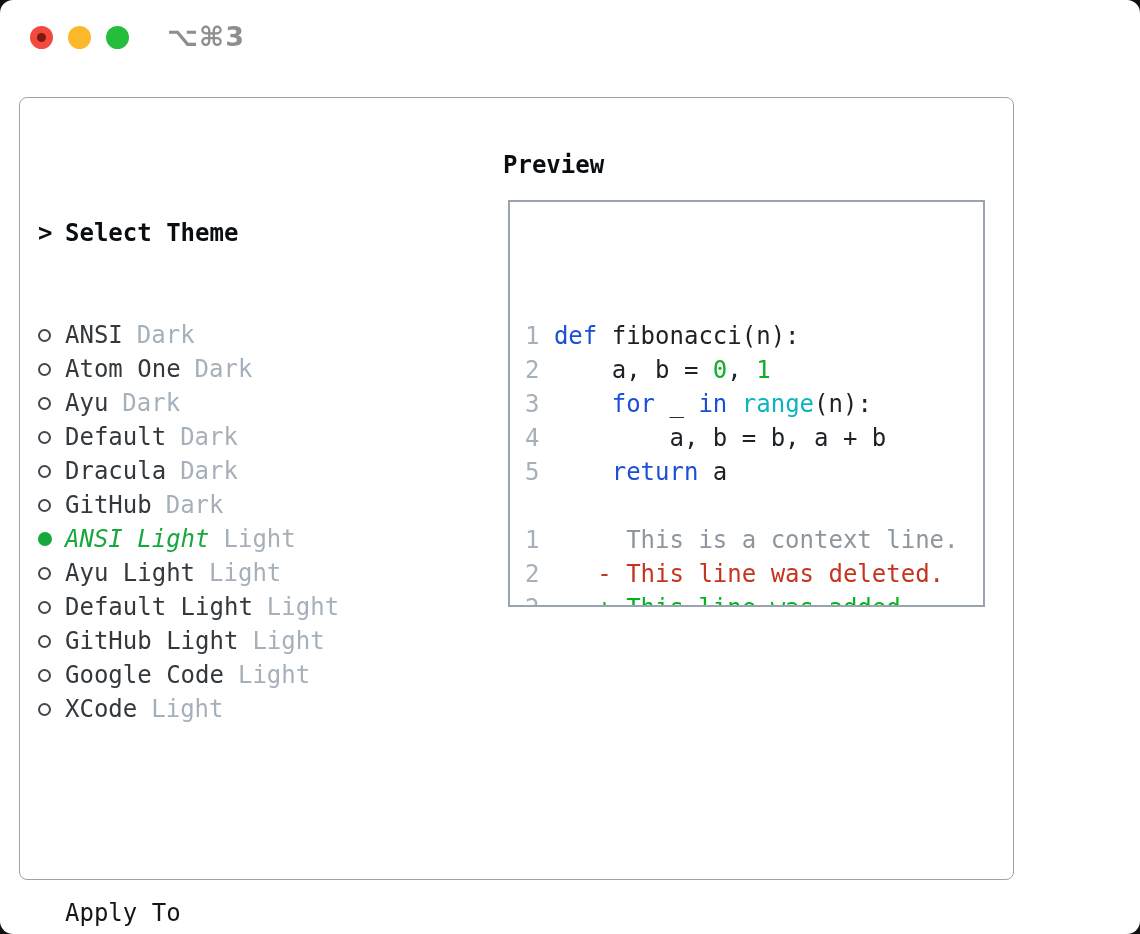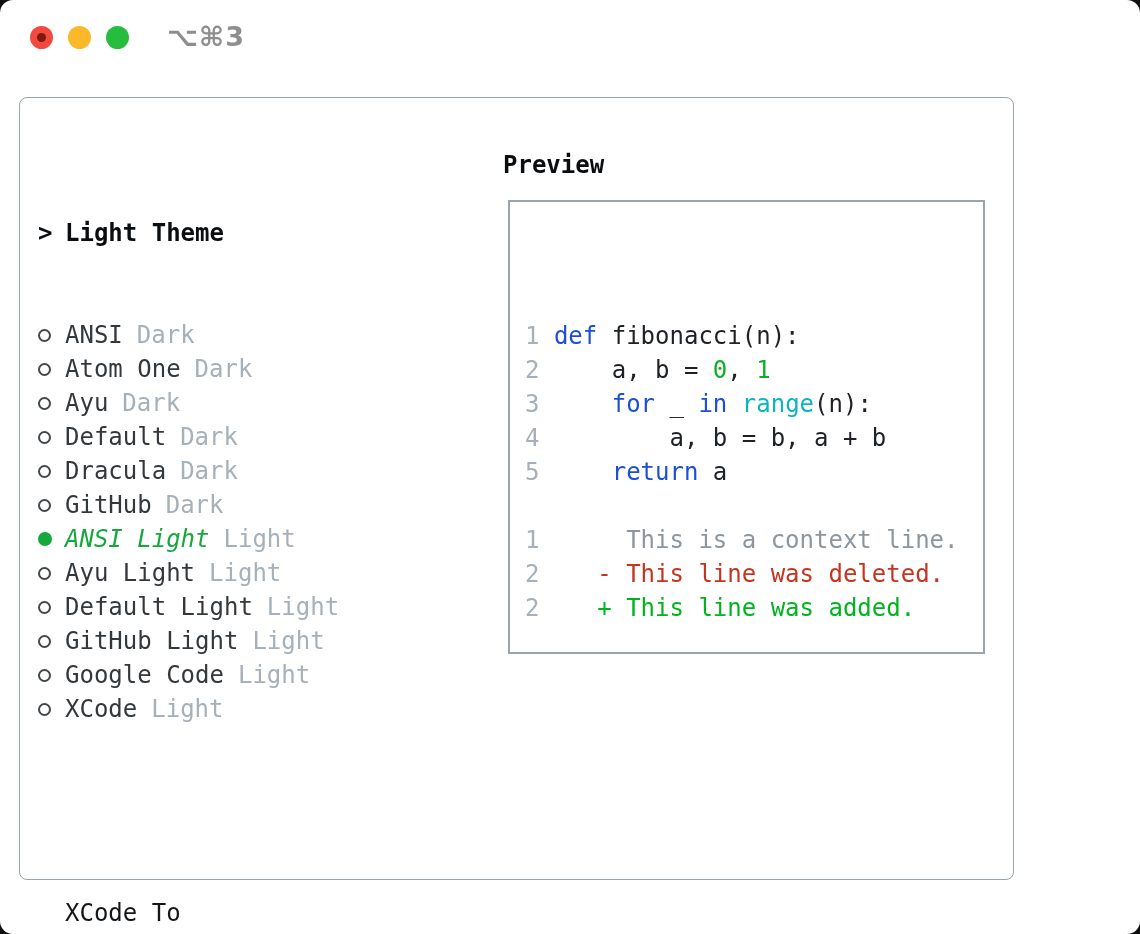--- a/index.html
+++ b/index.html
@@ -46,21 +46,21 @@
   .t-name.green{color:var(--selection-green);font-style:italic;}
   .t-suffix{color:var(--muted-gray);margin-left:14px;}
   .spacer{height:34px;}
   .apply-header{margin-left:27px;color:#14171a;}
   
   .preview-header{
     position:absolute;left:503px;top:148px;font-size:24px;line-height:34px;
     font-weight:bold;color:var(--heading-black);
   }
   .preview-box{
-    position:absolute;left:508px;top:200px;width:477px;height:454px;
+    position:absolute;left:508px;top:200px;width:477px;height:407px;
     border:2px solid var(--border-gray);box-sizing:border-box;
     padding:49px 0 0 15px;font-size:24px;line-height:34px;white-space:pre;overflow:hidden;
   }
   .code-line{height:34px;}
   .c-ln{color:var(--muted-gray);}
   .c-kw{color:var(--keyword-blue);}
   .c-bi{color:var(--builtin-cyan);margin-top:22px;}
   .c-nu{color:var(--number-green);}
   .c-pl{color:var(--code-black);}
   .c-ctx{color:var(--context-gray);}
@@ -79,26 +79,26 @@
     <div class="light yellow"></div>
     <div class="light green"></div>
   </div>
   <div class="window-title">⌥⌘3</div>
 
   <div class="main-box"></div>
 
   <div class="left-col">
     <div class="trow">
       <span class="marker prompt">&gt;</span>
-      <span class="hdr">Light Theme</span>
+      <span class="hdr">Select Theme</span>
     </div>
     <div id="theme-rows"><div class="trow"><span class="marker"><span class="circle"></span></span><span class="t-name">ANSI</span><span class="t-suffix">Dark</span></div><div class="trow"><span class="marker"><span class="circle"></span></span><span class="t-name">Atom One</span><span class="t-suffix">Dark</span></div><div class="trow"><span class="marker"><span class="circle"></span></span><span class="t-name">Ayu</span><span class="t-suffix">Dark</span></div><div class="trow"><span class="marker"><span class="circle"></span></span><span class="t-name">Default</span><span class="t-suffix">Dark</span></div><div class="trow"><span class="marker"><span class="circle"></span></span><span class="t-name">Dracula</span><span class="t-suffix">Dark</span></div><div class="trow"><span class="marker"><span class="circle"></span></span><span class="t-name">GitHub</span><span class="t-suffix">Dark</span></div><div class="trow"><span class="marker"><span class="circle sel"></span></span><span class="t-name green">ANSI Light</span><span class="t-suffix">Light</span></div><div class="trow"><span class="marker"><span class="circle"></span></span><span class="t-name">Ayu Light</span><span class="t-suffix">Light</span></div><div class="trow"><span class="marker"><span class="circle"></span></span><span class="t-name">Default Light</span><span class="t-suffix">Light</span></div><div class="trow"><span class="marker"><span class="circle"></span></span><span class="t-name">GitHub Light</span><span class="t-suffix">Light</span></div><div class="trow"><span class="marker"><span class="circle"></span></span><span class="t-name">Google Code</span><span class="t-suffix">Light</span></div><div class="trow"><span class="marker"><span class="circle"></span></span><span class="t-name">XCode</span><span class="t-suffix">Light</span></div></div>
     <div class="spacer"></div>
     <div class="trow">
-      <span class="apply-header">XCode To</span>
+      <span class="apply-header">Apply To</span>
     </div>
     
     
     
   </div>
 
   <div class="preview-header">Preview</div>
   <div class="preview-box">
     <div id="code-lines"><div class="code-line"><span class="c-ln">1 </span><span class="c-kw">def</span><span class="c-pl"> fibonacci(n):</span></div><div class="code-line"><span class="c-ln">2 </span><span class="c-pl">    a, b = </span><span class="c-nu">0</span><span class="c-pl">, </span><span class="c-nu">1</span></div><div class="code-line"><span class="c-ln">3 </span><span class="c-pl">    </span><span class="c-kw">for</span><span class="c-pl"> _ </span><span class="c-kw">in</span><span class="c-pl"> </span><span class="c-bi">range</span><span class="c-pl">(n):</span></div><div class="code-line"><span class="c-ln">4 </span><span class="c-pl">        a, b = b, a + b</span></div><div class="code-line"><span class="c-ln">5 </span><span class="c-pl">    </span><span class="c-kw">return</span><span class="c-pl"> a</span></div><div class="code-line"><span class="c-pl"> </span></div><div class="code-line"><span class="c-ln">1 </span><span class="c-pl">     </span><span class="c-ctx">This is a context line.</span></div><div class="code-line"><span class="c-ln">2 </span><span class="c-pl">   </span><span class="c-del">- This line was deleted.</span></div><div class="code-line"><span class="c-ln">2 </span><span class="c-pl">   </span><span class="c-add">+ This line was added.</span></div></div>
   </div>

